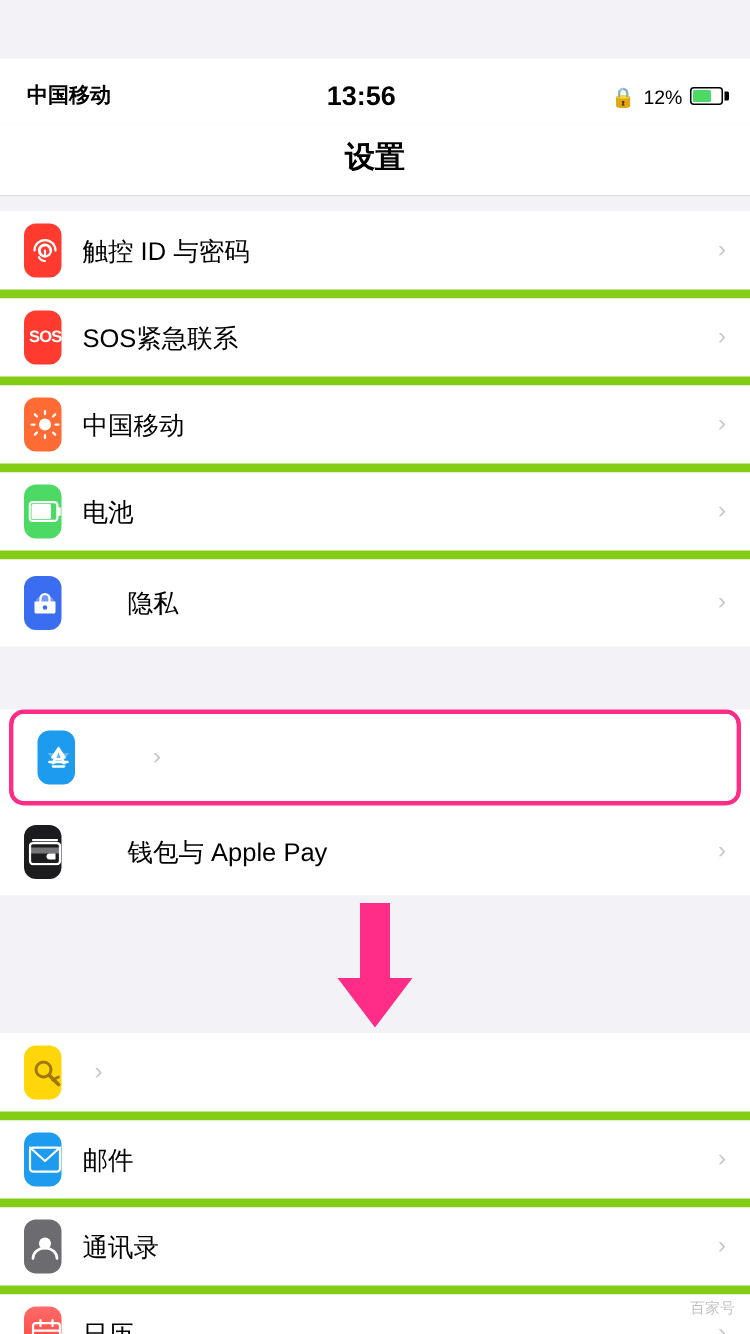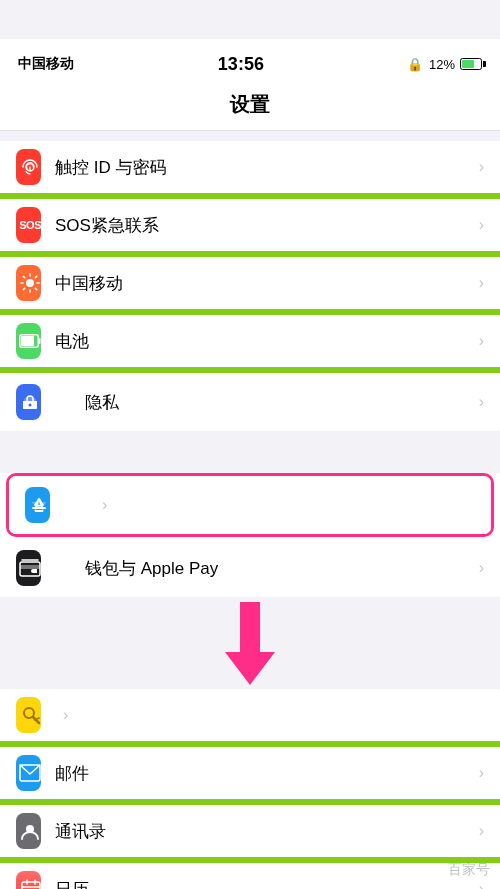--- a/index.html
+++ b/index.html
@@ -315,14 +315,14 @@
     </div>
 
     <div class="settings-item">
       
       
       
     </div>
 
   </div>
 
-  <div style="position:fixed; bottom:10px; right:10px; font-size:14px; color:rgba(0,0,0,0.25); z-index:1;">百家号</div>
+  <div style="position:fixed; bottom:10px; right:10px; font-size:10px; color:rgba(0,0,0,0.25); z-index:1;">百家号</div>
 </div>
 
 </body></html>

